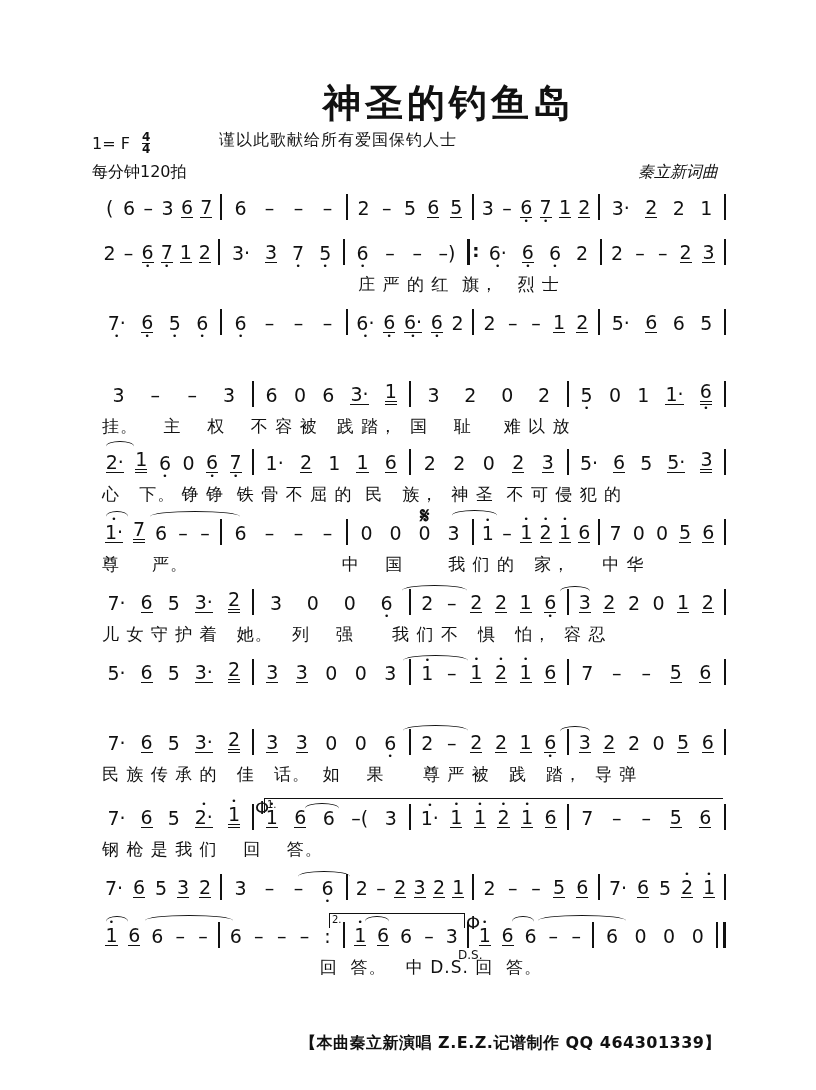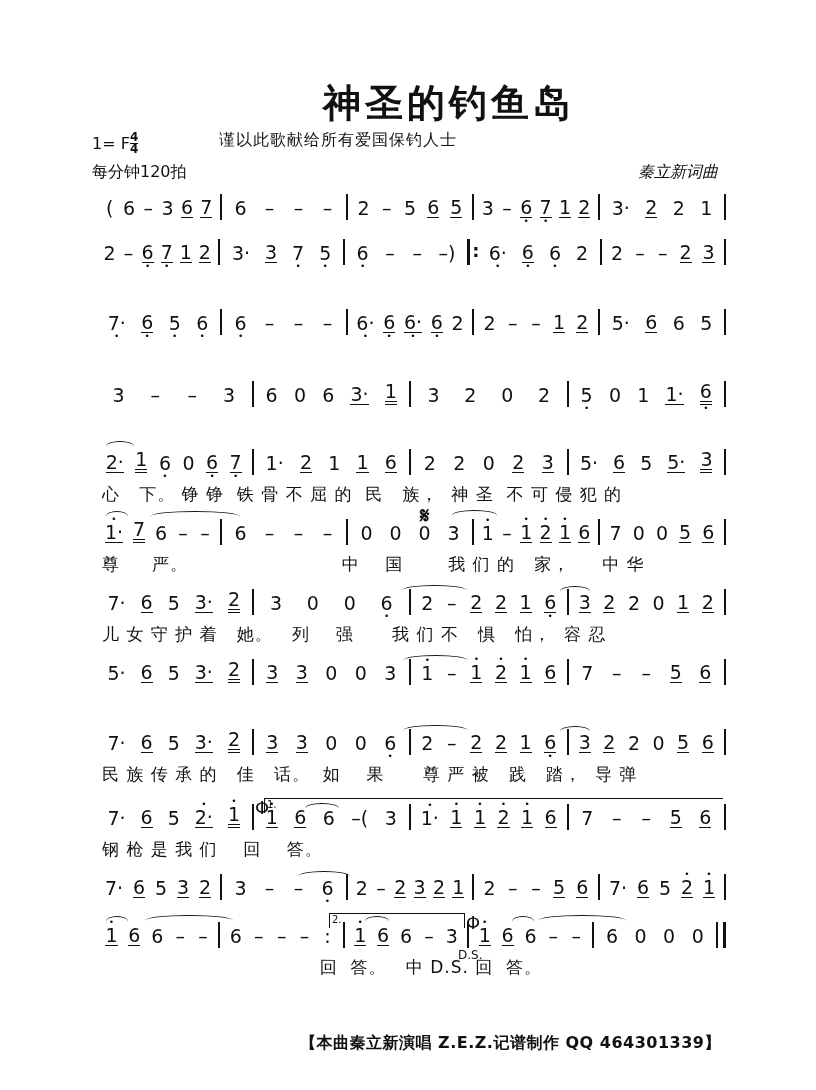--- a/index.html
+++ b/index.html
@@ -1,21 +1,21 @@
 <!DOCTYPE html>
 <html><head>
 <meta charset="utf-8">
 <style>
   html,body{margin:0;padding:0;background:#fff;}
   body{width:816px;height:1090px;position:relative;overflow:hidden;color:#111;
        font-family:"DejaVu Sans","Liberation Sans",sans-serif;}
   .title{position:absolute;left:0;width:816px;top:78px;text-align:center;
          font-size:38px;font-weight:bold;letter-spacing:4px;font-family:"DejaVu Serif",serif;padding-left:41px;}
   .subtitle{position:absolute;left:0;width:676px;top:130px;text-align:center;font-size:16px;letter-spacing:1px;}
-  .key{position:absolute;left:92px;top:132px;font-size:16px;display:flex;align-items:center;gap:0;}
+  .key{position:absolute;left:92px;top:132px;font-size:16px;display:flex;align-items:center;gap:12px;}
   .ts{display:inline-flex;flex-direction:column;align-items:center;font-size:12px;line-height:11px;font-weight:bold;}
   .ts span:first-child{border-bottom:1px solid #111;}
   .tempo{position:absolute;left:92px;top:162px;font-size:16px;}
   .composer{position:absolute;right:98px;top:162px;font-size:16px;font-style:italic;}
   .system{position:absolute;left:96px;width:630px;}
   .notes{display:flex;align-items:flex-end;height:34px;position:relative;}
   .measure{display:flex;justify-content:space-around;align-items:flex-end;flex:1;padding:0 4px;}
   .bar{width:2px;height:26px;background:#111;align-self:center;}
   .bar.double{width:5px;border-left:2px solid #111;border-right:3px solid #111;background:none;}
   .bar.repeat-start{width:10px;height:26px;background:none;position:relative;}
@@ -319,20 +319,21 @@
             <span class="lo"></span>
           </span>
           <span class="note u1">
             <span class="hi"></span>
             <span class="dg">3</span>
             <span class="lo"></span>
           </span>
         </div>
         <div class="bar"></div>
       </div>
+      <div class="lyrics">                                        庄 严 的 红  旗，   烈 士</div>
     </div>
     <div class="system" style="top: 305px;">
       <div class="notes">
         <div class="measure">
           <span class="note">
             <span class="hi"></span>
             <span class="dg">7·</span>
             <span class="lo">•</span>
           </span>
           <span class="note u1">
@@ -554,20 +555,21 @@
             <span class="lo"></span>
           </span>
           <span class="note u2">
             <span class="hi"></span>
             <span class="dg">6</span>
             <span class="lo">•</span>
           </span>
         </div>
         <div class="bar"></div>
       </div>
+      <div class="lyrics">挂。    主    权    不 容 被   践 踏，  国    耻     难 以 放</div>
     </div>
     <div class="system" style="top: 445px;">
       <div class="notes">
         <div class="measure">
           <span class="note u1">
             <span class="hi"></span>
             <span class="dg">2·</span>
             <span class="lo"></span>
           </span>
           <span class="note u2">

